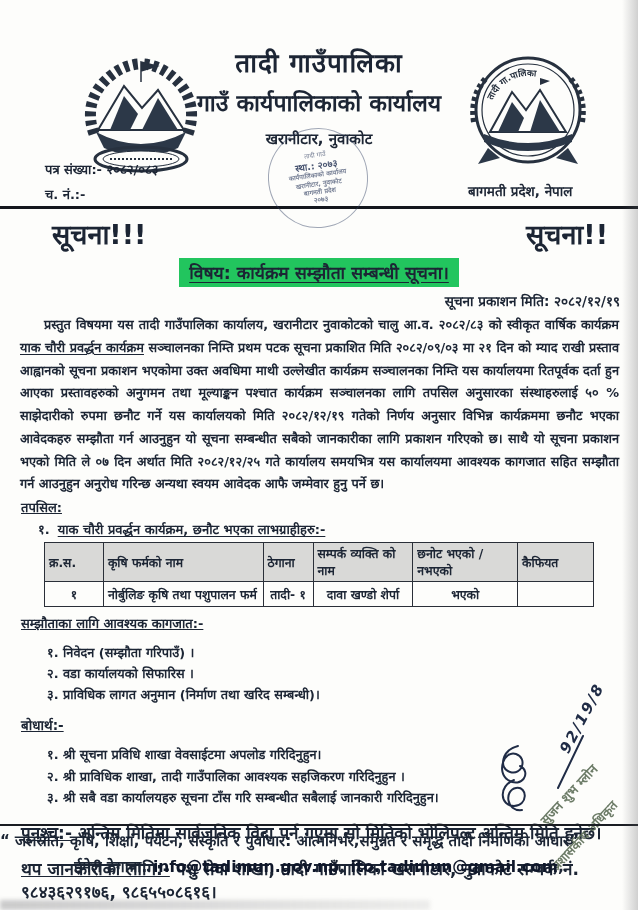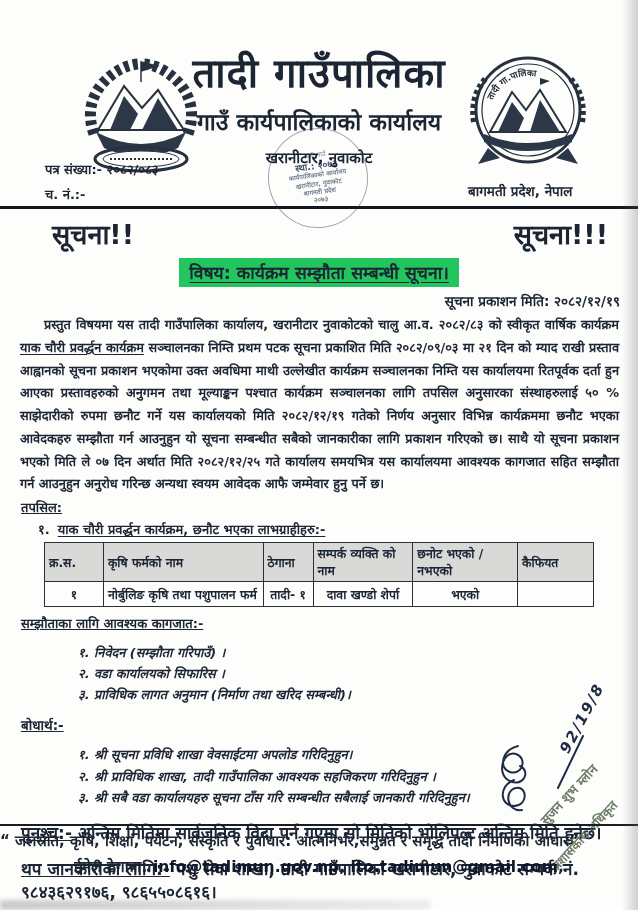--- a/index.html
+++ b/index.html
@@ -8,21 +8,21 @@
     position:relative; width:638px; height:910px; margin:0 auto;
     background:#fdfdfb; overflow:hidden;
     font-family:"DejaVu Sans","Liberation Sans",sans-serif;
     color:#1c2534;
   }
   
   .header{ position:relative; height:206px; }
   .emblem-left{ position:absolute; left:80px; top:56px; }
   .emblem-right{ position:absolute; left:460px; top:48px; }
   .header-center{ text-align:center; padding-top:44px; }
-  .title-main{ font-size:40px; font-weight:bold; letter-spacing:1px; }
+  .title-main{ font-size:26px; font-weight:bold; letter-spacing:1px; }
   .title-office{ font-size:23px; font-weight:bold; margin-top:6px; }
   .title-address{ font-size:15px; font-weight:bold; margin-top:10px; }
   .round-stamp{
     position:absolute; left:268px; top:128px; width:100px; height:100px;
     border:1.5px solid rgba(45,60,95,.45); border-radius:50%;
     transform:rotate(-8deg);
     display:flex; flex-direction:column; align-items:center; justify-content:center;
     color:rgba(40,55,90,.62); text-align:center; line-height:1.25; pointer-events:none;
   }
   .round-stamp .s0{ font-size:6.5px; }
@@ -56,21 +56,21 @@
   table.benef th, table.benef td{
     border:1.6px solid #2a2f38; font-size:12.3px; padding:2px 4px; vertical-align:middle;
   }
   table.benef th{ background:#d9d9d7; font-weight:bold; text-align:left; height:24px; }
   table.benef td{ font-weight:600; text-align:center; height:25px; }
   table.benef td.name-cell{ text-align:left; }
   th.c1{ width:59px; text-align:center; } th.c2{ width:160px; } th.c3{ width:50px; }
   th.c4{ width:100px; } th.c5{ width:105px; } th.c6{ width:76px; }
   
   .docs-title{ margin:7px 0 0 21px; font-size:13px; font-weight:bold; text-decoration:underline; }
-  .plist{ margin:10px 0 0 78px;font-style:italic; }
+  .plist{ margin:10px 0 0 47px; }
   .plist .item{ font-size:12.8px; font-weight:600; line-height:1.65; }
   .bodh-title{ margin:11px 0 0 21px; font-size:13.5px; font-weight:bold; text-decoration:underline; }
   .note-line{ margin:13px 21px 0 21px; font-size:17px; font-weight:600; }
   .lbl{ font-weight:bold; text-decoration:underline; }
   
   .sig-svg{ position:absolute; left:488px; top:728px; }
   .sig-scribble{
     position:absolute; left:556px; top:748px; font-size:15px; font-style:italic; font-weight:600;
     color:#202c46; transform:rotate(-62deg); transform-origin:left top; letter-spacing:2px;
   }
@@ -154,22 +154,22 @@
     </div>
 
     <div class="letter-no">पत्र संख्या:- २०८२/०८३</div>
     <div class="ch-no">च. नं.:-</div>
     <div class="province">बागमती प्रदेश, नेपाल</div>
   </div>
 
   <div class="hr-thick"></div>
 
   <div class="notice-row">
+    <span class="notice-word">सूचना!!!</span>
     <span class="notice-word">सूचना!!</span>
-    <span class="notice-word">सूचना!!!</span>
   </div>
 
   <div class="subject-wrap">
     <span class="subject">विषय: कार्यक्रम सम्झौता सम्बन्धी सूचना।</span>
   </div>
 
   <div class="pub-date">सूचना प्रकाशन मिति: २०८२/१२/१९</div>
 
   <div class="body-para"><span>प्रस्तुत विषयमा यस तादी गाउँपालिका कार्यालय, खरानीटार नुवाकोटको चालु आ.व. २०८२/८३ को स्वीकृत वार्षिक कार्यक्रम </span><span class="prog-bold">याक चौरी प्रवर्द्धन कार्यक्रम</span><span> सञ्चालनका निम्ति प्रथम पटक सूचना प्रकाशित मिति २०८२/०९/०३ मा २१ दिन को म्याद राखी प्रस्ताव आह्वानको सूचना प्रकाशन भएकोमा उक्त अवधिमा माथी उल्लेखीत कार्यक्रम सञ्चालनका निम्ति यस कार्यालयमा रितपूर्वक दर्ता हुन आएका प्रस्तावहरुको अनुगमन तथा मूल्याङ्कन पश्चात कार्यक्रम सञ्चालनका लागि तपसिल अनुसारका संस्थाहरुलाई ५० % साझेदारीको रुपमा छनौट गर्ने यस कार्यालयको मिति २०८२/१२/१९ गतेको निर्णय अनुसार विभिन्न कार्यक्रममा छनौट भएका आवेदकहरु सम्झौता गर्न आउनुहुन यो सूचना सम्बन्धीत सबैको जानकारीका लागि प्रकाशन गरिएको छ। साथै यो सूचना प्रकाशन भएको मिति ले ०७ दिन अर्थात मिति २०८२/१२/२५ गते कार्यालय समयभित्र यस कार्यालयमा आवश्यक कागजात सहित सम्झौता गर्न आउनुहुन अनुरोध गरिन्छ अन्यथा स्वयम आवेदक आफै जम्मेवार हुनु पर्ने छ।</span></div>
 

